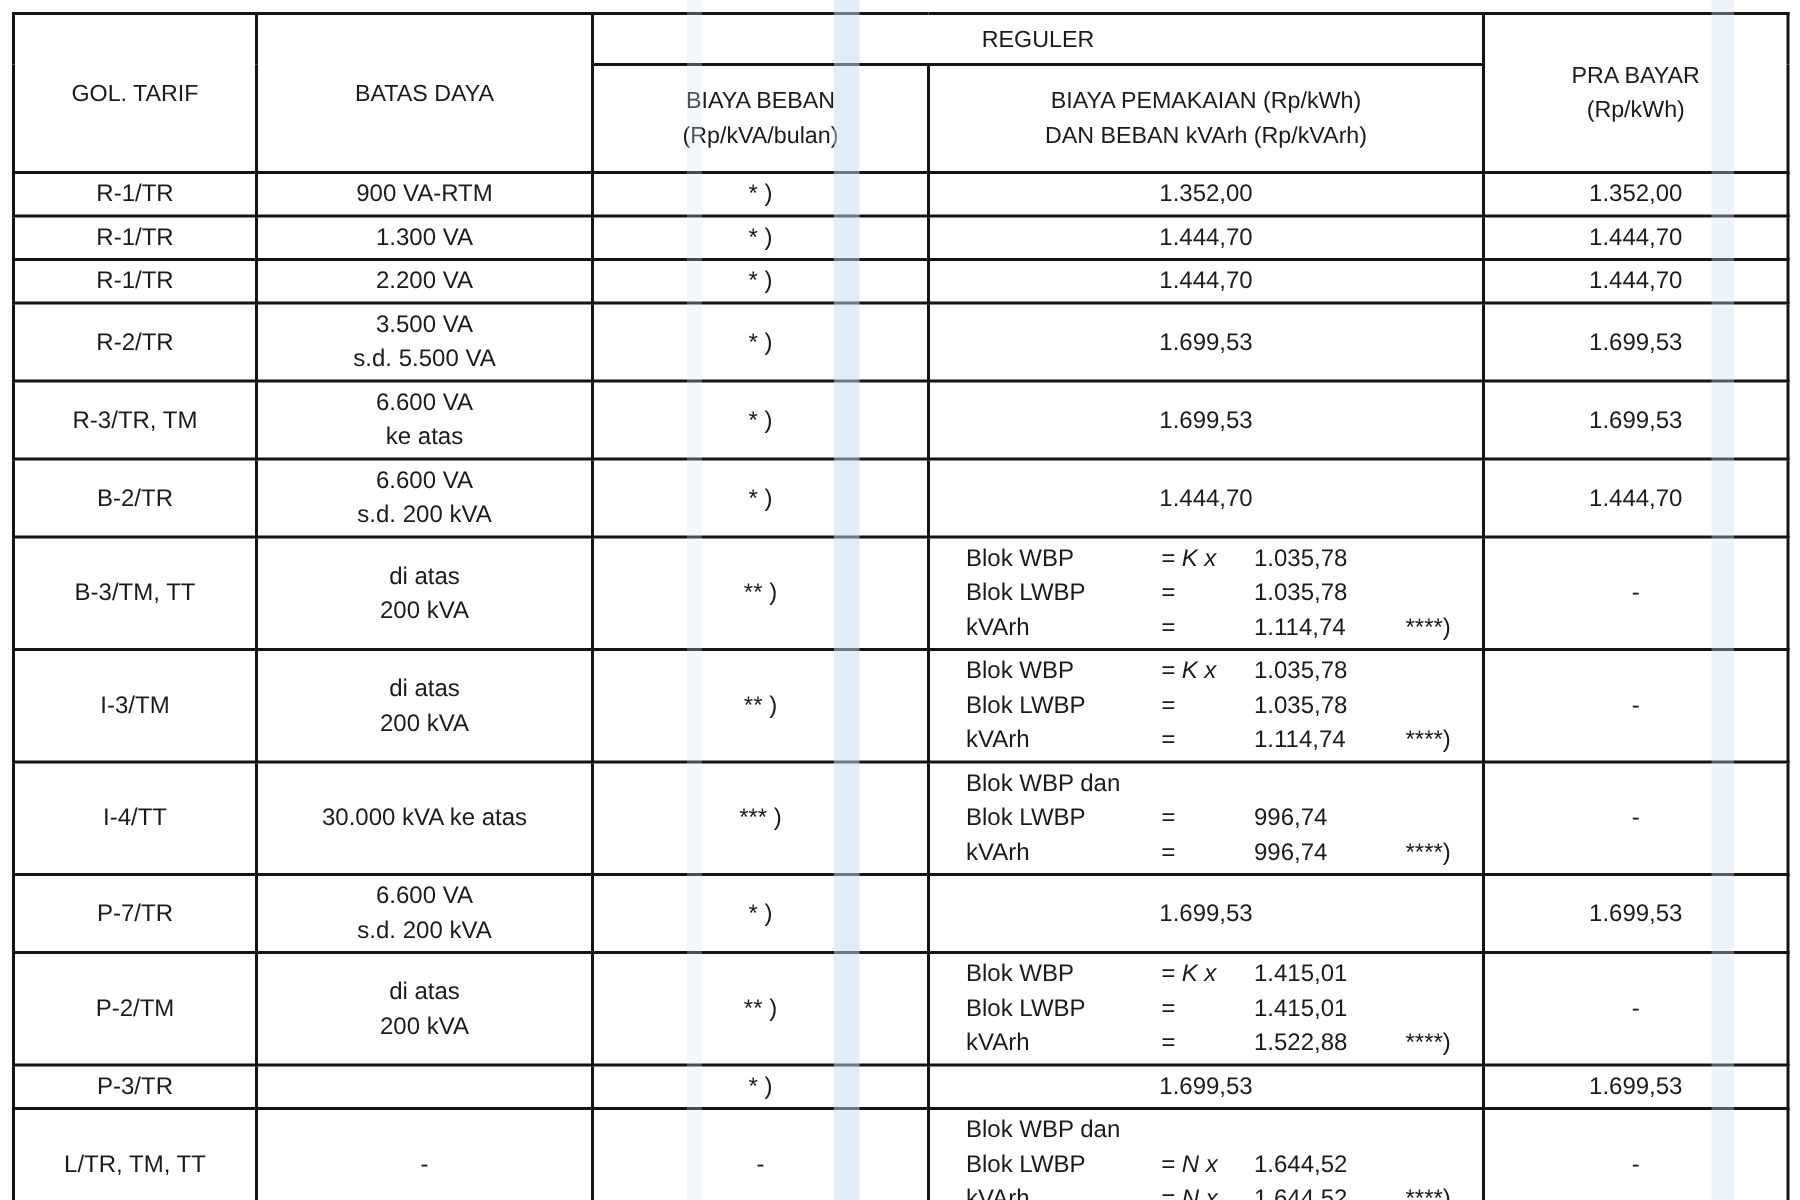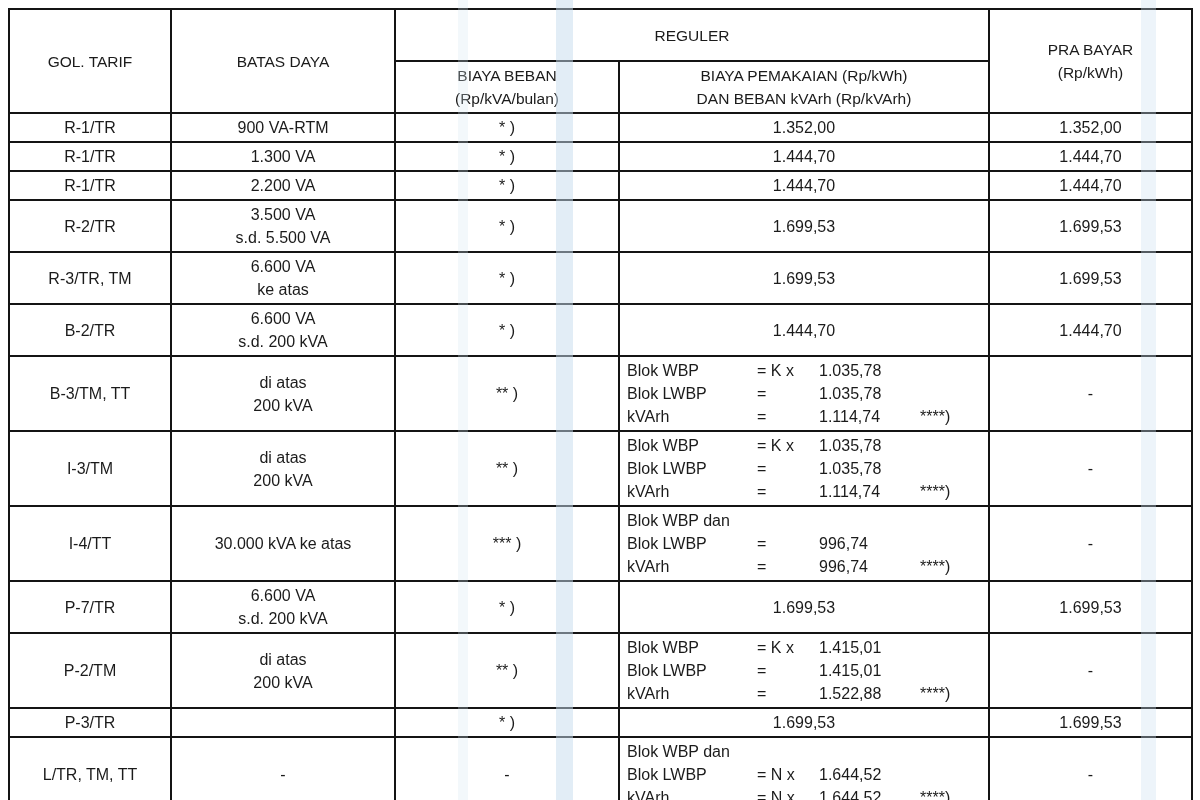--- a/index.html
+++ b/index.html
@@ -27,32 +27,32 @@
     border: 2px solid #141414;
     font-weight: normal;
     text-align: center;
     vertical-align: middle;
     padding: 2px 4px;
     line-height: 23px;
     font-size: 16px;
     background: transparent;
   }
   .tariff th { font-size: 15.5px; }
-  th.group-head { height: 52px; }
-  th.sub-head { height: 52px; }
+  th.group-head { height: 34px; }
+  th.sub-head { height: 72px; }
   td.pemakaian-cell { padding: 2px 0; }
   .blok {
     display: flex;
     align-items: baseline;
     text-align: left;
-    padding-left: 7px;
+    padding-left: 24px;
     line-height: 23px;
   }
   .blok .lbl { width: 130px; }
-  .blok .op  { width: 62px; }
+  .blok .op  { width: 62px; font-style: italic; }
   .blok .val { width: 88px; text-align: left; }
   .blok .suf { margin-left: 13px; }
   
   .strip { position: absolute; top: 0; bottom: 0; pointer-events: none; z-index: 3; }
   .strip-1 { left: 556px; width: 17px; background: rgba(198, 220, 238, 0.50); }
   .strip-2 { left: 1141px; width: 15px; background: rgba(204, 224, 240, 0.35); }
   .strip-3 { left: 458px; width: 10px; background: rgba(212, 229, 242, 0.28); }
 </style>
 </head>
 <body>

